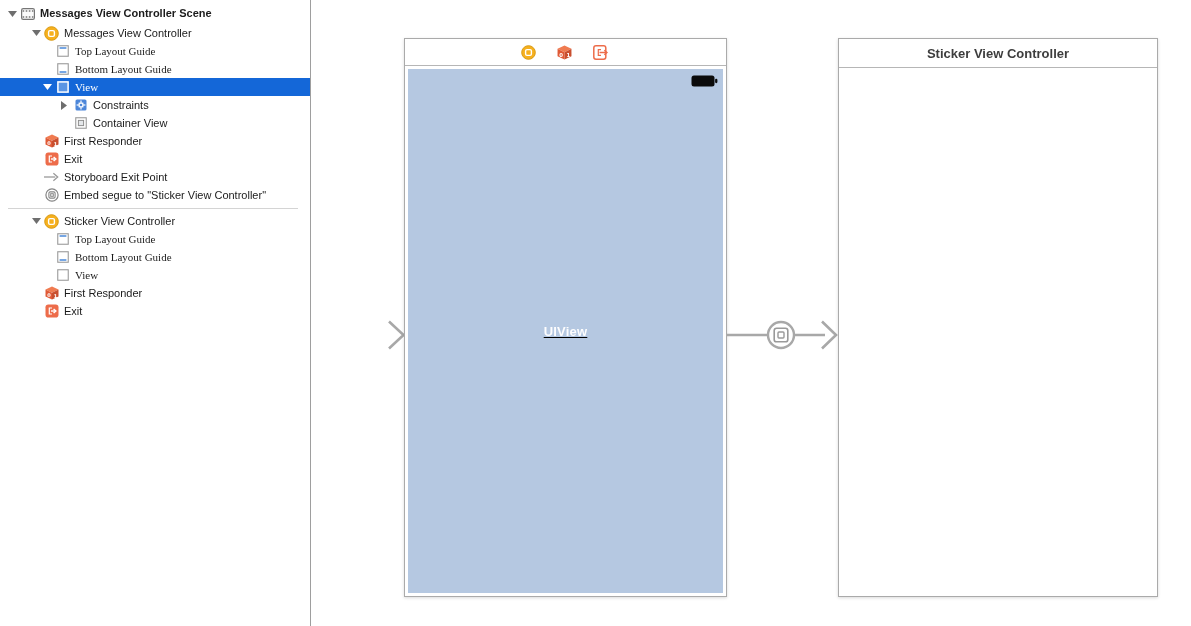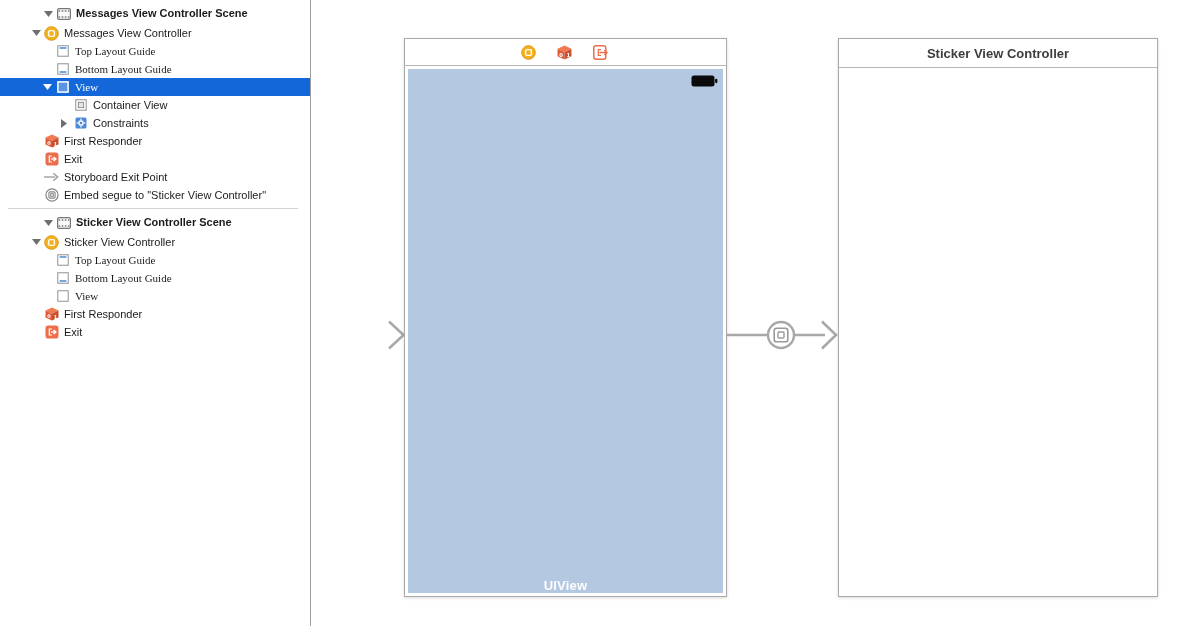--- a/index.html
+++ b/index.html
@@ -14,21 +14,21 @@
   
   .outline {
     position: absolute; left: 0; top: 0; width: 311px; height: 626px;
     background: #ffffff; border-right: 1px solid #9e9e9e; padding-top: 3px;
   }
   .row {
     display: flex; align-items: center; height: 18px;
     font-size: 11px; color: #1b1b1b; white-space: nowrap;
   }
   .row.scene { height: 21px; font-weight: bold; }
-  .p0 { padding-left: 8px; margin-left: 36px; }
+  .p0 { padding-left: 8px; }
   .p1 { padding-left: 32px; }
   .p2 { padding-left: 43px; font-family: Liberation Serif, serif; }
   .p3 { padding-left: 61px; }
   .tri { width: 12px; flex: 0 0 12px; display: flex; align-items: center; }
   .tri svg { display: block; }
   .ico { width: 15px; height: 15px; flex: 0 0 15px; margin-right: 5px;
          display: flex; align-items: center; justify-content: center; }
   .lbl { line-height: 15px; }
   .row.selected { background: #1467D8; color: #ffffff; }
   .scene-sep { height: 8px; display: flex; align-items: center; }
@@ -48,21 +48,21 @@
     position: absolute; left: 0; right: 0; top: 0; height: 27px;
     border-bottom: 1px solid #b6b6b6; background: #ffffff;
     display: flex; align-items: center; justify-content: center; gap: 21px;
   }
   .vc.sticker .vc-header { height: 29px; }
   .vc-title { font-size: 13px; font-weight: bold; color: #3d3d3d; }
   .hicon { display: flex; align-items: center; justify-content: center; }
   .vc-view {
     position: absolute; left: 3px; right: 3px; top: 30px; bottom: 3px;
     background: #B5C8E1;
-    display: flex; align-items: flex-end; justify-content: center;
+    display: flex; align-items: center; justify-content: center; text-decoration: underline;
   }
   .vc-body { position: absolute; left: 0; right: 0; top: 30px; bottom: 0; background: #ffffff; }
   .uiview-label { font-size: 13px; font-weight: bold; color: #fdfdfe; letter-spacing: 0.2px; }
   .battery { position: absolute; top: 6px; right: 5px; }
 </style>
 </head>
 <body>
 
 <svg width="0" height="0" style="position:absolute" aria-hidden="true">
   <defs>
@@ -198,43 +198,43 @@
       </span>
     <span class="ico">
         <svg width="12" height="12">
           <use href="#i-view-sel"></use>
         </svg>
       </span>
     <span class="lbl">View</span>
   </div>
 
   <div class="row p3">
-    <span class="tri"></span>
-    <span class="ico">
-        <svg width="12" height="12">
-          <use href="#i-container"></use>
-        </svg>
-      </span>
-    <span class="lbl">Container View</span>
-  </div>
-
-  <div class="row p3">
     <span class="tri">
         <svg width="6" height="9">
           <use href="#i-tri-r" fill="#6e6e6e"></use>
         </svg>
       </span>
     <span class="ico">
         <svg width="12" height="12">
           <use href="#i-constraints"></use>
         </svg>
       </span>
     <span class="lbl">Constraints</span>
   </div>
 
+  <div class="row p3">
+    <span class="tri"></span>
+    <span class="ico">
+        <svg width="12" height="12">
+          <use href="#i-container"></use>
+        </svg>
+      </span>
+    <span class="lbl">Container View</span>
+  </div>
+
   <div class="row p1">
     <span class="tri"></span>
     <span class="ico">
         <svg width="14" height="14">
           <use href="#i-cube"></use>
         </svg>
       </span>
     <span class="lbl">First Responder</span>
   </div>
 
@@ -263,33 +263,20 @@
     <span class="ico">
         <svg width="14" height="14">
           <use href="#i-embed"></use>
         </svg>
       </span>
     <span class="lbl">Embed segue to "Sticker View Controller"</span>
   </div>
 
   <div class="scene-sep"></div>
 
-  <div class="row scene p0">
-    <span class="tri">
-        <svg width="9" height="6">
-          <use href="#i-tri-d" fill="#6e6e6e"></use>
-        </svg>
-      </span>
-    <span class="ico">
-        <svg width="14" height="12">
-          <use href="#i-scene"></use>
-        </svg>
-      </span>
-    <span class="lbl">Sticker View Controller Scene</span>
-  </div>
 
   <div class="row p1">
     <span class="tri">
         <svg width="9" height="6">
           <use href="#i-tri-d" fill="#6e6e6e"></use>
         </svg>
       </span>
     <span class="ico">
         <svg width="15" height="15">
           <use href="#i-vc"></use>

